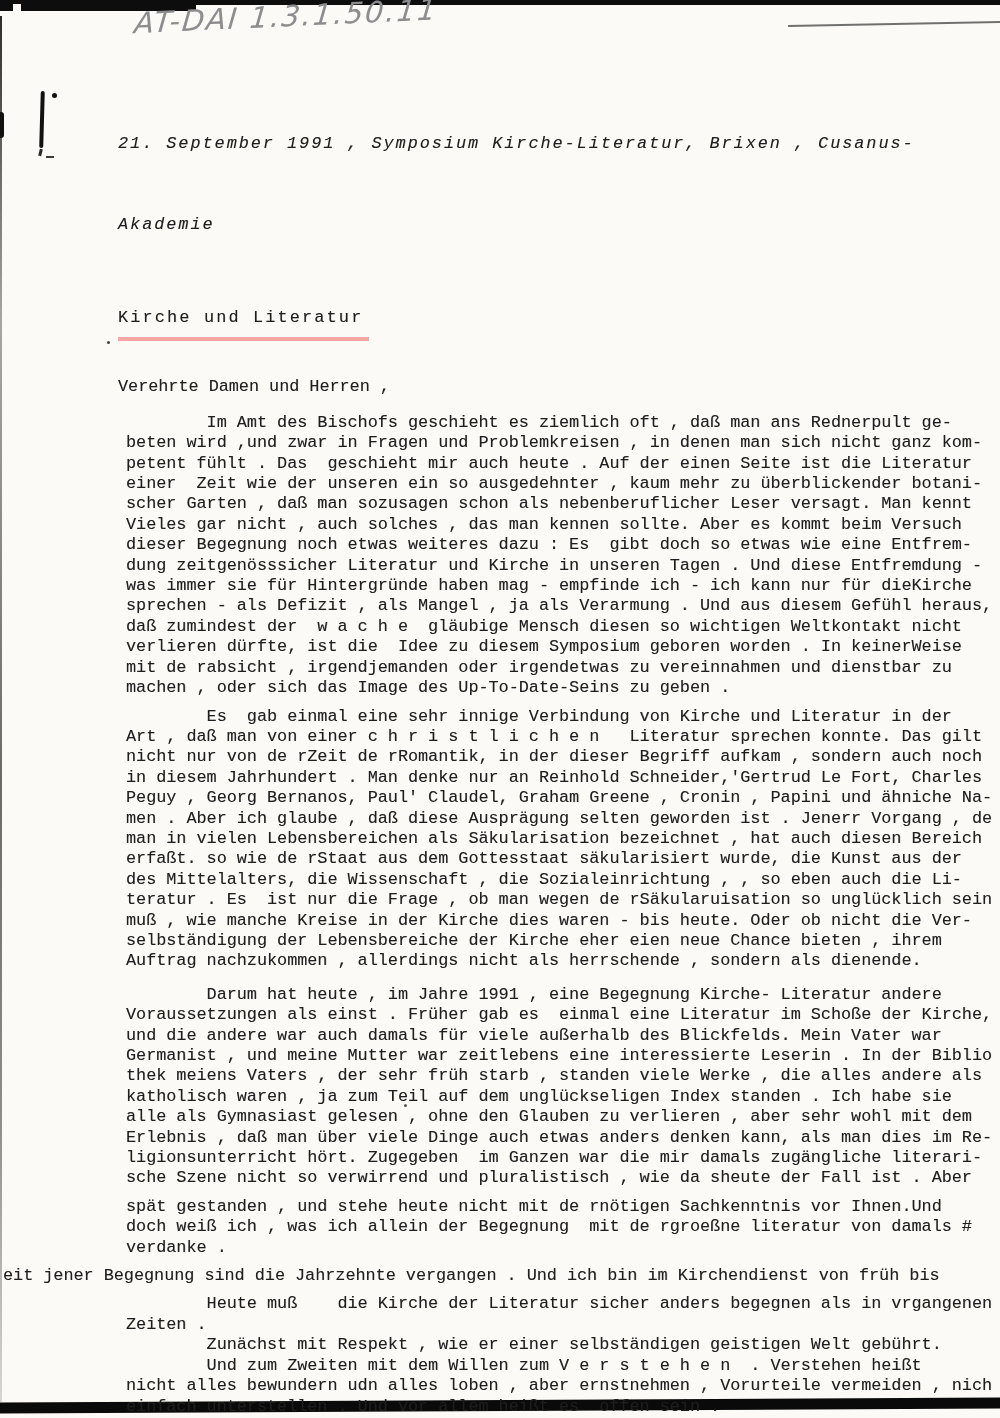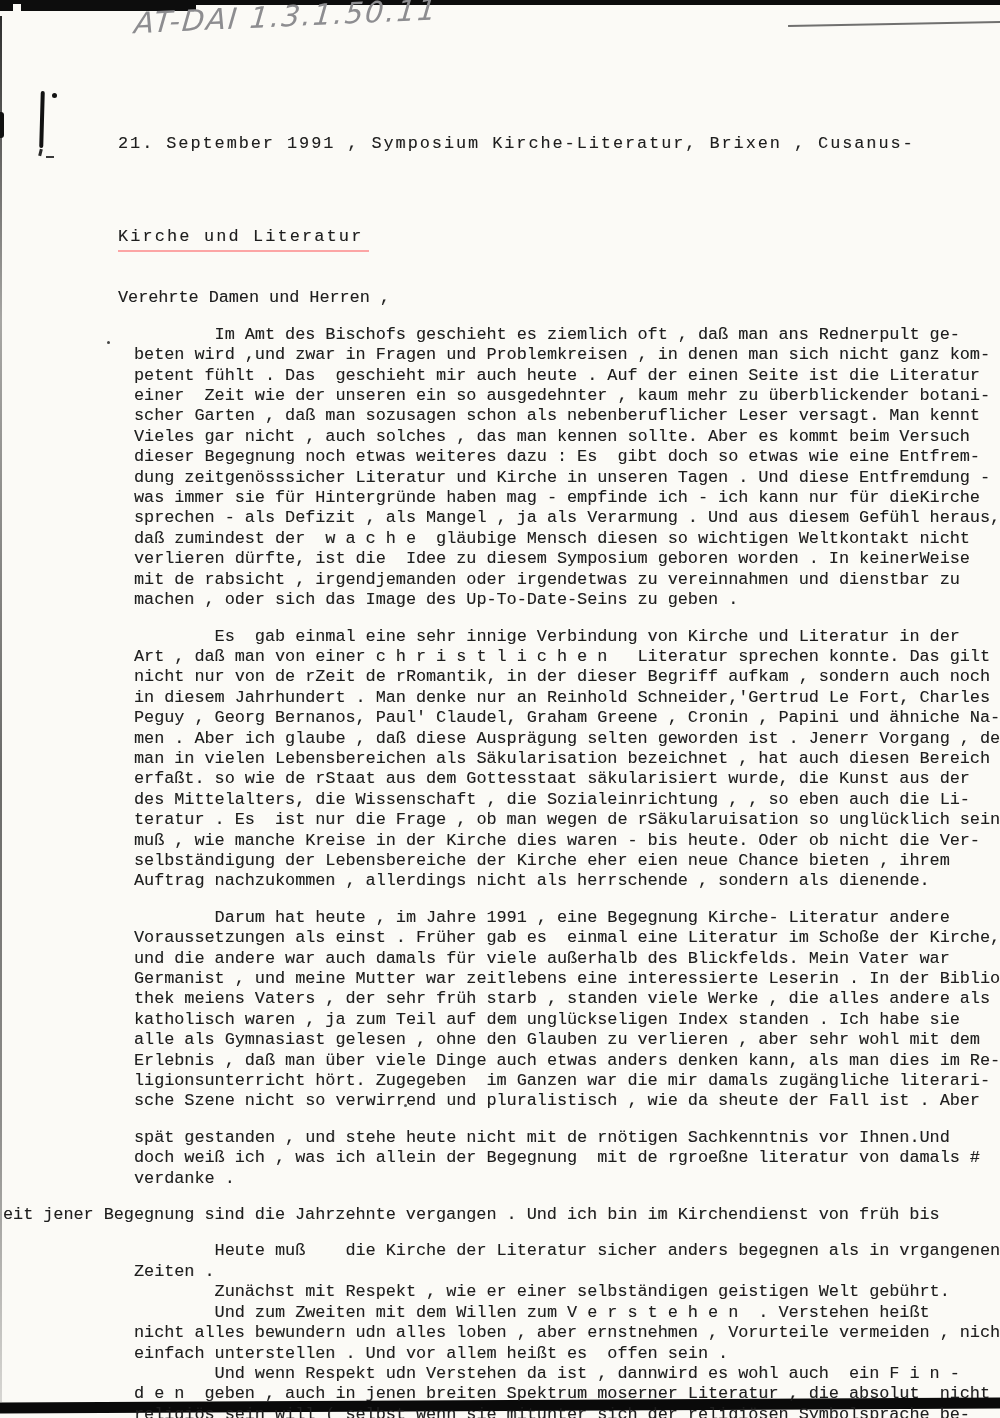--- a/index.html
+++ b/index.html
@@ -35,28 +35,28 @@
   .ink-tail-1 { position:absolute; left:39px; top:149px; width:3px; height:7px; background:#2a2a2a; transform:rotate(14deg); }
   .ink-tail-2 { position:absolute; left:46px; top:156px; width:8px; height:2px; background:#3a3a3a; }
   .speck-1 { position:absolute; left:107px; top:341px; width:3px; height:3px; background:#444; border-radius:50%; }
   .speck-2 { position:absolute; left:404px; top:1104px; width:3px; height:3px; background:#555; border-radius:50%; }
   
   .document {
     position:absolute; left:118px; top:76px; width:882px;
     color:#1e1e1e; font-size:16.8px; line-height:20.4px;
     text-shadow:0.3px 0.3px 0 rgba(25,25,25,0.35);
   }
-  .hdr  { letter-spacing:2px; line-height:27px; white-space:pre; }
+  .hdr  { letter-spacing:2px; line-height:27px; white-space:pre;font-style:italic; }
   .title-row { margin-top:16px; }
   .title {
     display:inline-block; letter-spacing:2.2px;
-    border-bottom:2px solid #fca5a5; padding:0 6px 3px 0;
+    border-bottom:4px solid #fca5a5; padding:0 6px 9px 0;
   }
   .salutation { margin-top:36px; margin-bottom:15px; white-space:pre; }
-  .para { white-space:pre; margin:16px; }
+  .para { white-space:pre; margin:8px; }
   .para.gap { margin-top:13px; }
   .para.overhang { margin-left:-115px; }
 </style>
 </head>
 <body>
 
 <div class="page">
 
   <div class="edge-top"></div>
   <div class="edge-top-left"></div>
@@ -71,20 +71,21 @@
   <div class="ink-stroke"></div>
   <div class="ink-dot"></div>
   <div class="ink-tail-1"></div>
   <div class="ink-tail-2"></div>
   <div class="speck-1"></div>
   <div class="speck-2"></div>
 
   <div class="document">
     <div class="hdr">
       <div>21. September 1991 , Symposium Kirche-Literatur, Brixen , Cusanus-</div>
+      <div>Akademie</div>
     </div>
     <div class="title-row">
       <span class="title">Kirche und Literatur</span>
     </div>
     <div class="salutation">Verehrte Damen und Herren ,</div>
     <div class="para">        Im Amt des Bischofs geschieht es ziemlich oft , daß man ans Rednerpult ge-
 beten wird ,und zwar in Fragen und Problemkreisen , in denen man sich nicht ganz kom-
 petent fühlt . Das  geschieht mir auch heute . Auf der einen Seite ist die Literatur
 einer  Zeit wie der unseren ein so ausgedehnter , kaum mehr zu überblickender botani-
 scher Garten , daß man sozusagen schon als nebenberuflicher Leser versagt. Man kennt

